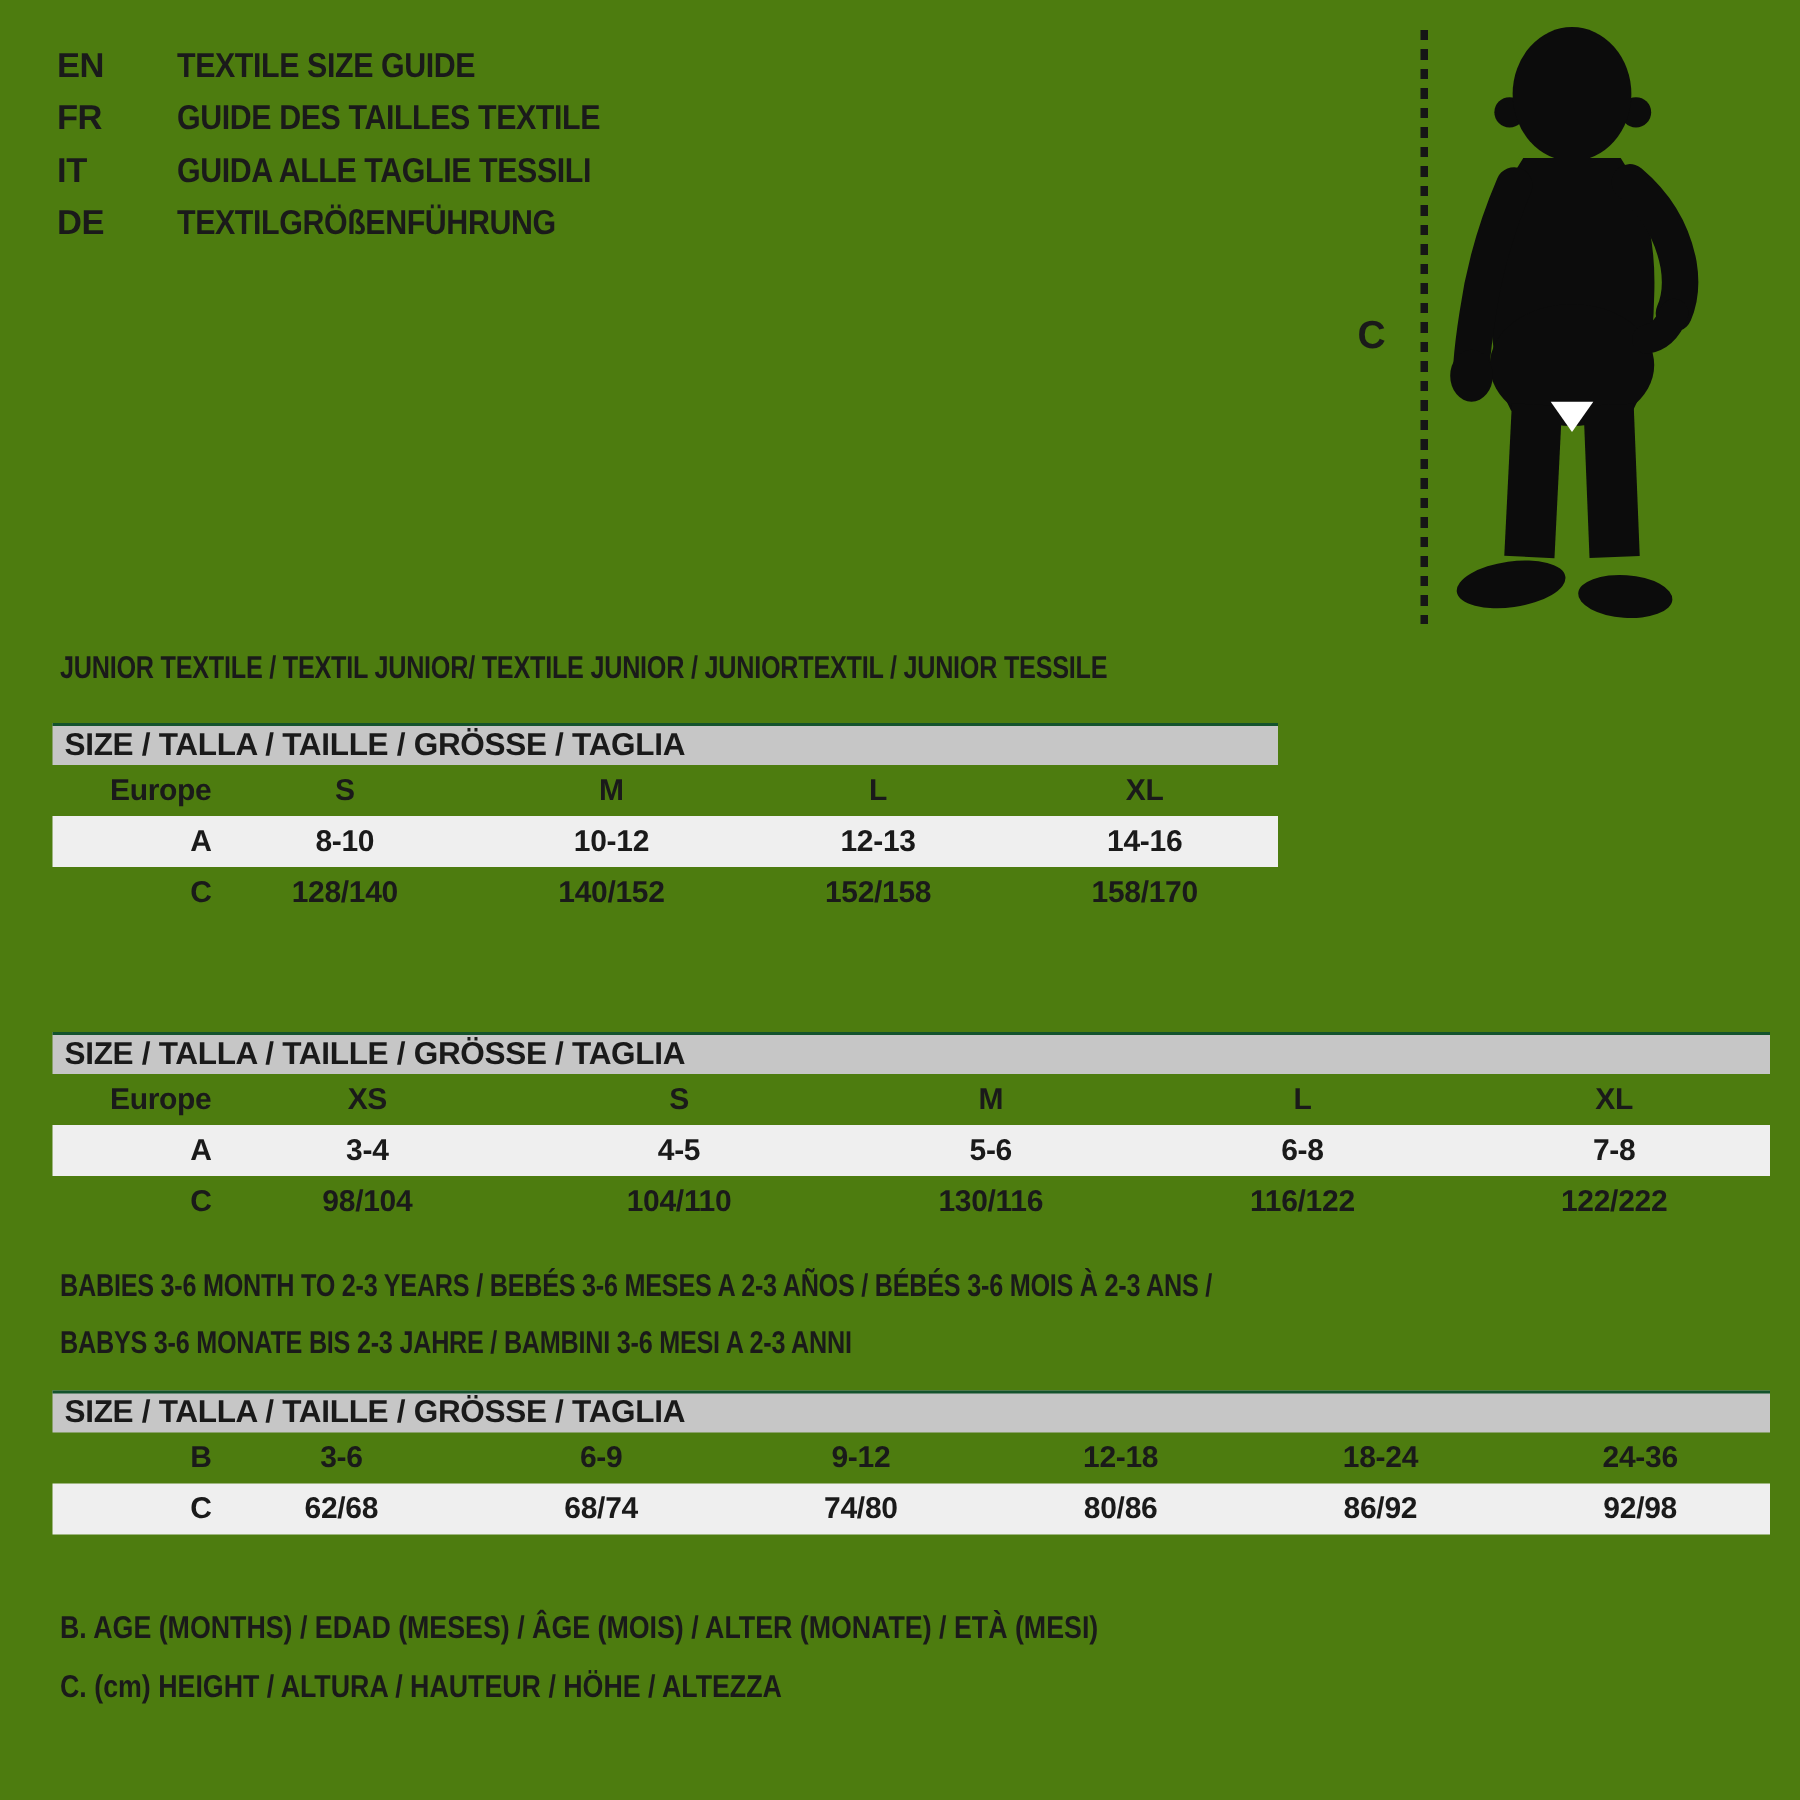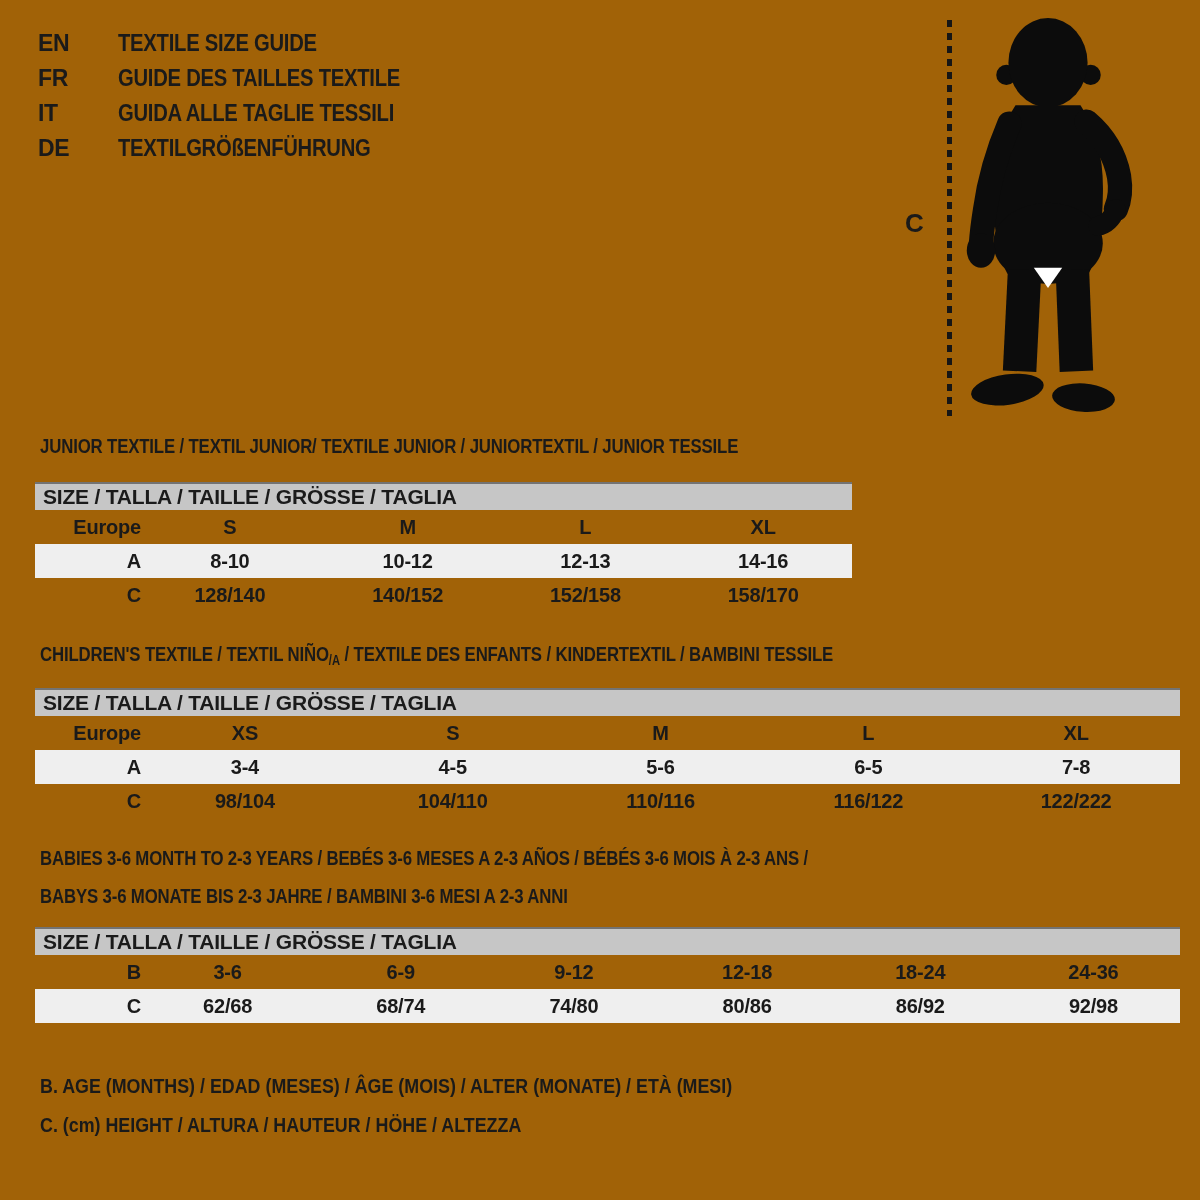--- a/index.html
+++ b/index.html
@@ -1,20 +1,20 @@
 <!DOCTYPE html>
 <html><head>
 <meta charset="utf-8">
 <style>
   html, body { margin: 0; padding: 0; background: #ffffff; }
   .canvas {
     position: relative;
     width: 1200px;
     height: 1200px;
-    background: #a16207;
+    background: #4d7c0f;
     font-family: "Liberation Sans", sans-serif;
     font-weight: bold;
     color: #1a1a1a;
     overflow: hidden;
   }
   .cond80 { transform: scaleX(0.80); transform-origin: 0 50%; white-space: nowrap; }
   .cond85 { transform: scaleX(0.85); transform-origin: 0 50%; white-space: nowrap; }
 
   
   .lang-block { position: absolute; left: 38px; top: 26px; }
@@ -31,21 +31,21 @@
   .figure-c-label { position: absolute; left: 905px; top: 208px; font-size: 26px; }
   .baby-svg { position: absolute; left: 960px; top: 14px; }
 
   
   .section-title { position: absolute; font-size: 21px; letter-spacing: -0.2px; }
   .title-sub { font-size: 14px; position: relative; top: 4px; letter-spacing: 0; }
 
   
   .size-table { position: absolute; }
   .size-bar {
-    height: 26px; border-top: 2px solid #737373; background: #c6c6c6;
+    height: 26px; border-top: 2px solid #14532d; background: #c6c6c6;
     display: flex; align-items: center; padding-left: 8px;
     font-size: 21px; letter-spacing: -0.2px;
   }
   .trow { display: flex; align-items: center; height: 34px; font-size: 20px; letter-spacing: -0.2px; }
   .trow.shaded { background: #efefef; }
   .trow .lbl { width: 106px; padding-left: 7px; box-sizing: border-box; text-align: right; }
   .trow .val { flex: 1; text-align: center; }
 
   
   .legend-block { position: absolute; left: 40px; top: 1066px; }
@@ -130,48 +130,45 @@
     </div>
     <div class="trow">
       <span class="lbl">C</span>
       <span class="val">128/140</span>
       <span class="val">140/152</span>
       <span class="val">152/158</span>
       <span class="val">158/170</span>
     </div>
   </div>
 
-  <div class="section-title" style="left:40px; top:642px;">
-    <span class="cond80" style="display:inline-block;"><span>CHILDREN'S TEXTILE / TEXTIL NIÑO</span><span class="title-sub">/A</span><span> / TEXTILE DES ENFANTS / KINDERTEXTIL / BAMBINI TESSILE</span></span>
-  </div>
   <div class="size-table" style="left:35px; top:688px; width:1145px;">
     <div class="size-bar">
       <span>SIZE / TALLA / TAILLE / GRÖSSE / TAGLIA</span>
     </div>
     <div class="trow">
       <span class="lbl">Europe</span>
       <span class="val">XS</span>
       <span class="val">S</span>
       <span class="val">M</span>
       <span class="val">L</span>
       <span class="val">XL</span>
     </div>
     <div class="trow shaded">
       <span class="lbl">A</span>
       <span class="val">3-4</span>
       <span class="val">4-5</span>
       <span class="val">5-6</span>
-      <span class="val">6-5</span>
+      <span class="val">6-8</span>
       <span class="val">7-8</span>
     </div>
     <div class="trow">
       <span class="lbl">C</span>
       <span class="val">98/104</span>
       <span class="val">104/110</span>
-      <span class="val">110/116</span>
+      <span class="val">130/116</span>
       <span class="val">116/122</span>
       <span class="val">122/222</span>
     </div>
   </div>
 
   <div class="section-title" style="left:40px; top:846px;">
     <span class="cond80" style="display:inline-block;">BABIES 3-6 MONTH TO 2-3 YEARS / BEBÉS 3-6 MESES A 2-3 AÑOS / BÉBÉS 3-6 MOIS À 2-3 ANS /</span>
   </div>
   <div class="section-title" style="left:40px; top:884px;">
     <span class="cond80" style="display:inline-block;">BABYS 3-6 MONATE BIS 2-3 JAHRE / BAMBINI 3-6 MESI A 2-3 ANNI</span>

